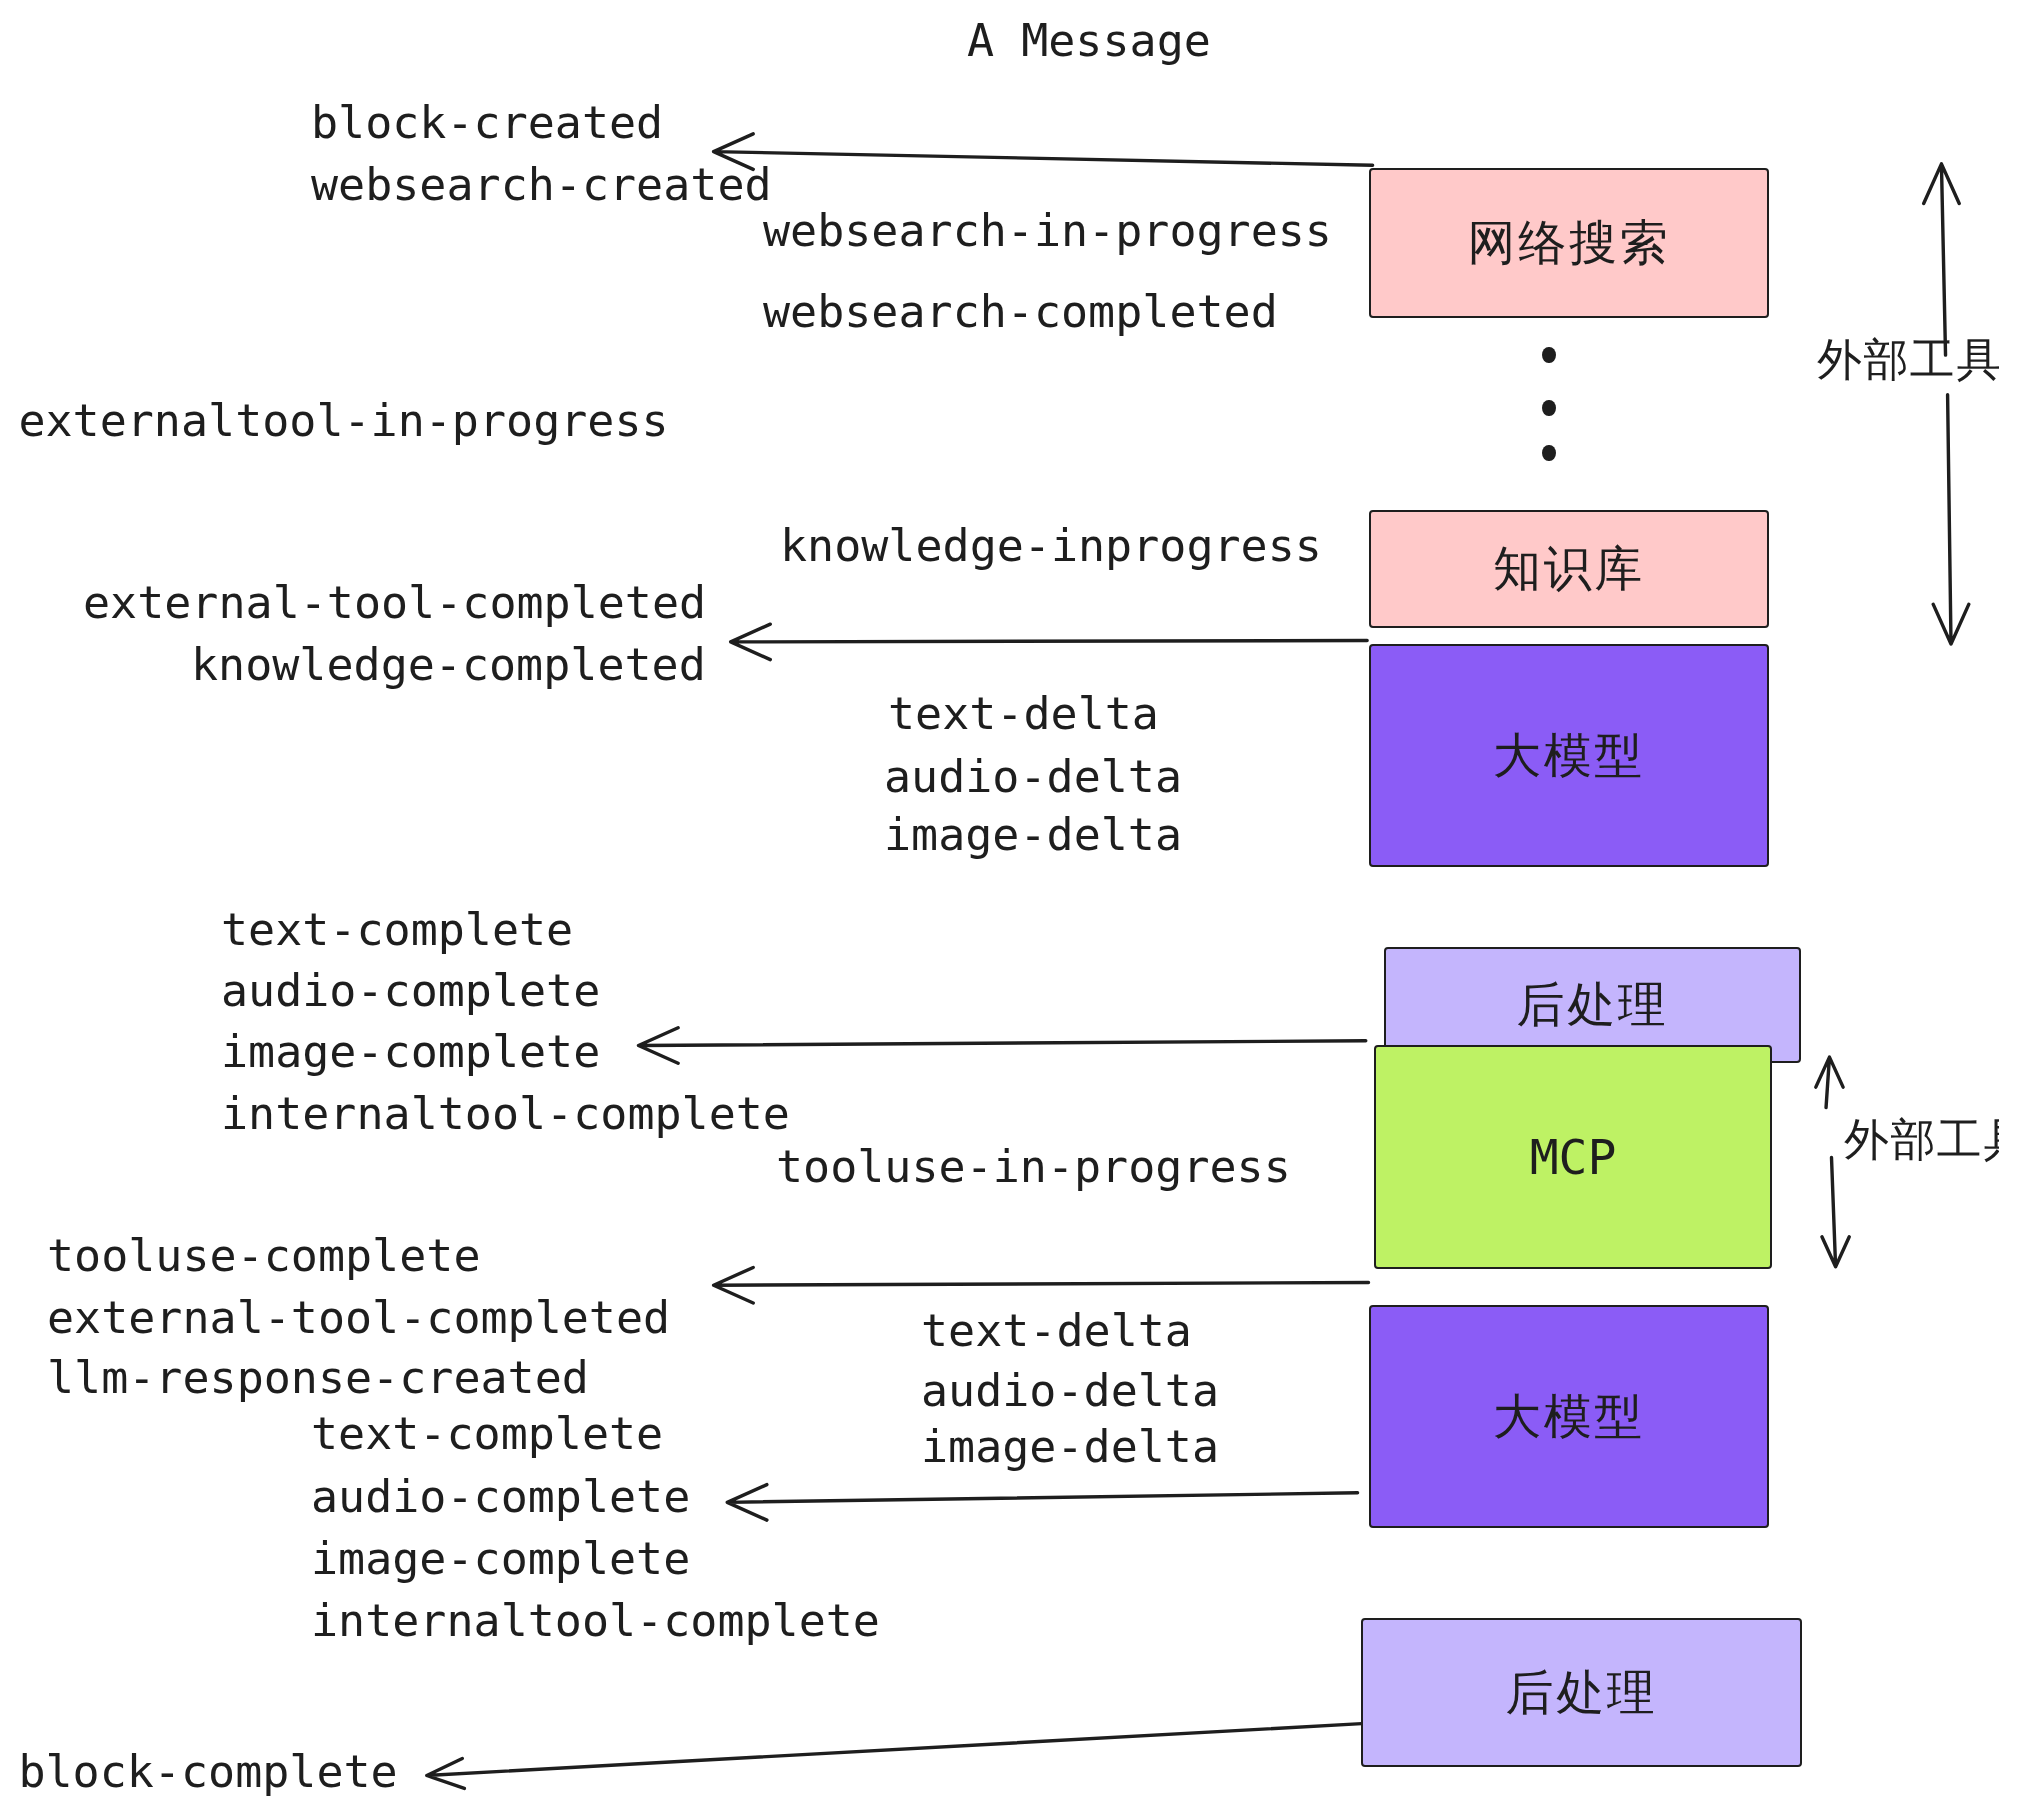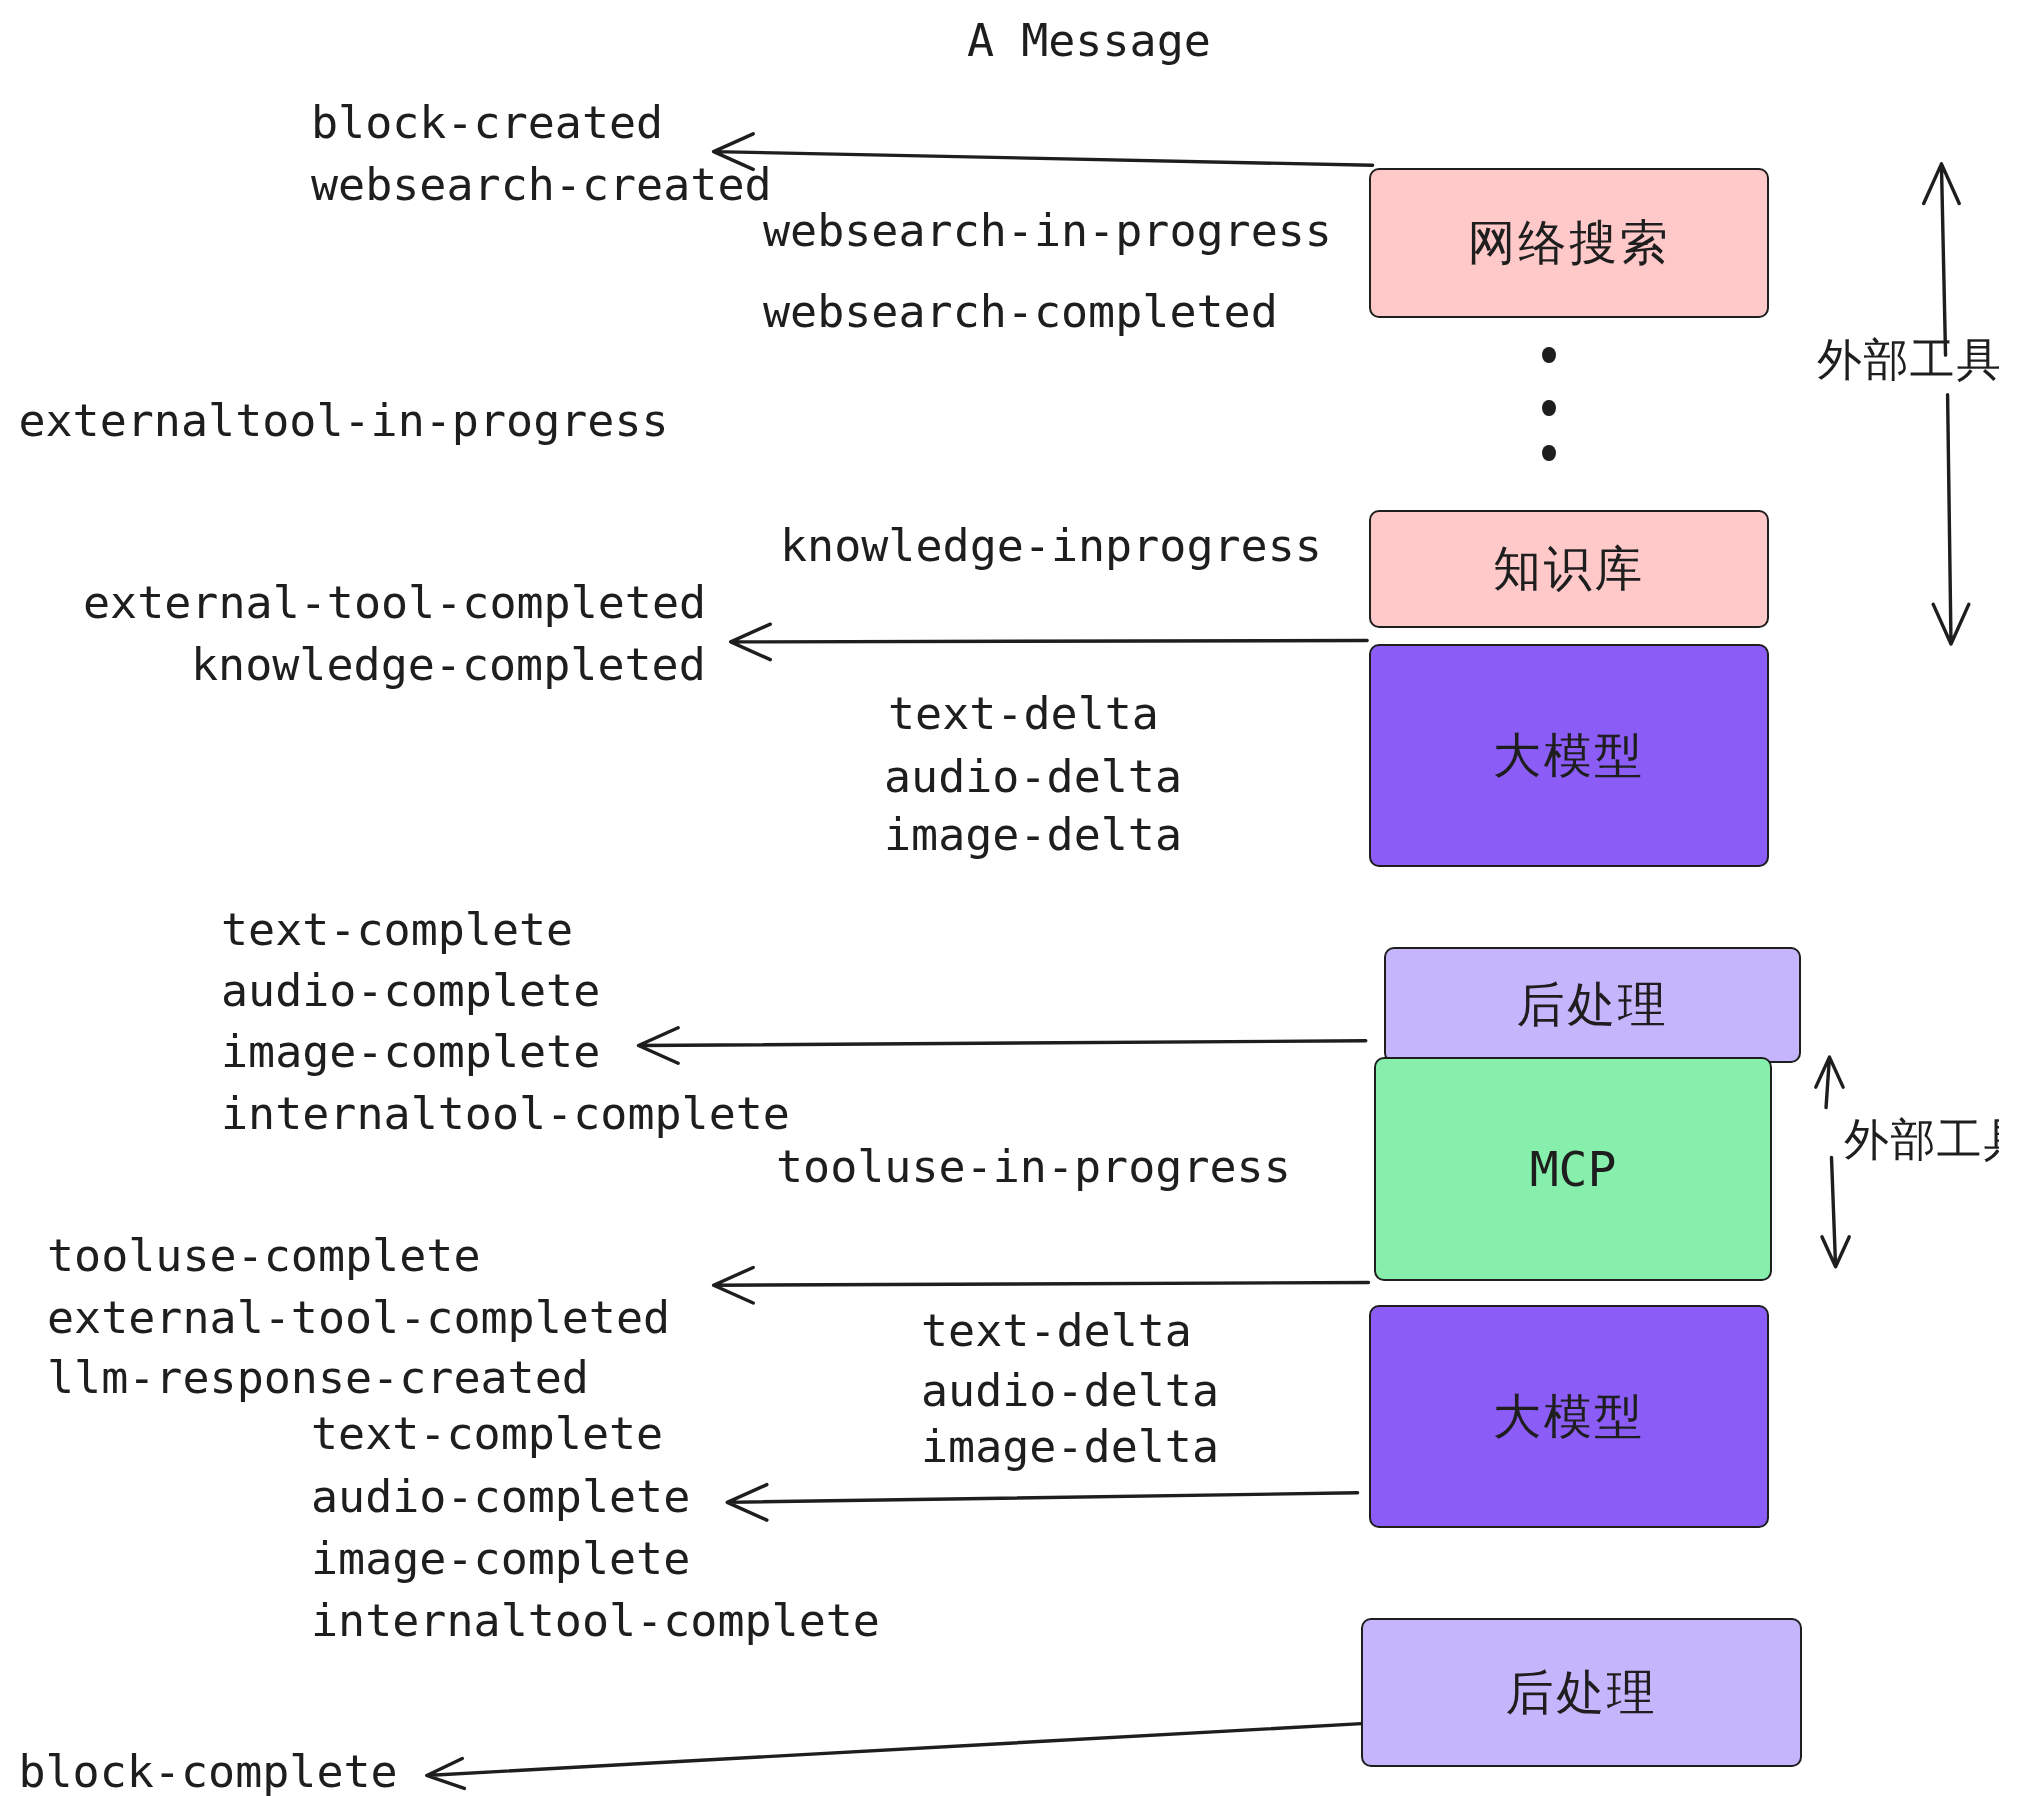--- a/index.html
+++ b/index.html
@@ -11,31 +11,31 @@
   .arrow{stroke:#1e1e1e;stroke-width:5;fill:none;stroke-linecap:round;stroke-linejoin:round;}
   .title{
     position:absolute;font-family:"DejaVu Sans Mono","Liberation Mono",monospace;
     font-size:45px;white-space:nowrap;color:#1e1e1e;
   }
   .ev{
     position:absolute;font-family:"DejaVu Sans Mono","Liberation Mono",monospace;
     font-size:45px;line-height:55px;white-space:nowrap;color:#1e1e1e;
   }
   .box{
-    position:absolute;border:2.7px solid #1e1e1e;border-radius:10px;
+    position:absolute;border:2.7px solid #1e1e1e;border-radius:4px;
     display:flex;align-items:center;justify-content:center;box-sizing:border-box;
   }
   .box-label{
     font-family:"Liberation Sans",sans-serif;font-size:48px;letter-spacing:2.7px;
     color:#1e1e1e;white-space:nowrap;
   }
   .box-label.mono{font-family:"DejaVu Sans Mono","Liberation Mono",monospace;letter-spacing:0;}
   .fill-pink{background:#ffc9c9;}
   .fill-green{background:#8b5cf6;}
-  .fill-yellow{background:#86efac;margin-top:12px;}
+  .fill-yellow{background:#bef264;}
   .fill-white{background:#c4b5fd;margin-top:44px;}
   .dot{
     position:absolute;width:13.7px;height:16.4px;border-radius:50%;background:#1e1e1e;
   }
   .side-label{
     position:absolute;font-family:"Liberation Sans",sans-serif;font-size:45px;
     letter-spacing:1.4px;color:#1e1e1e;white-space:nowrap;
   }
 </style>
 </head>

